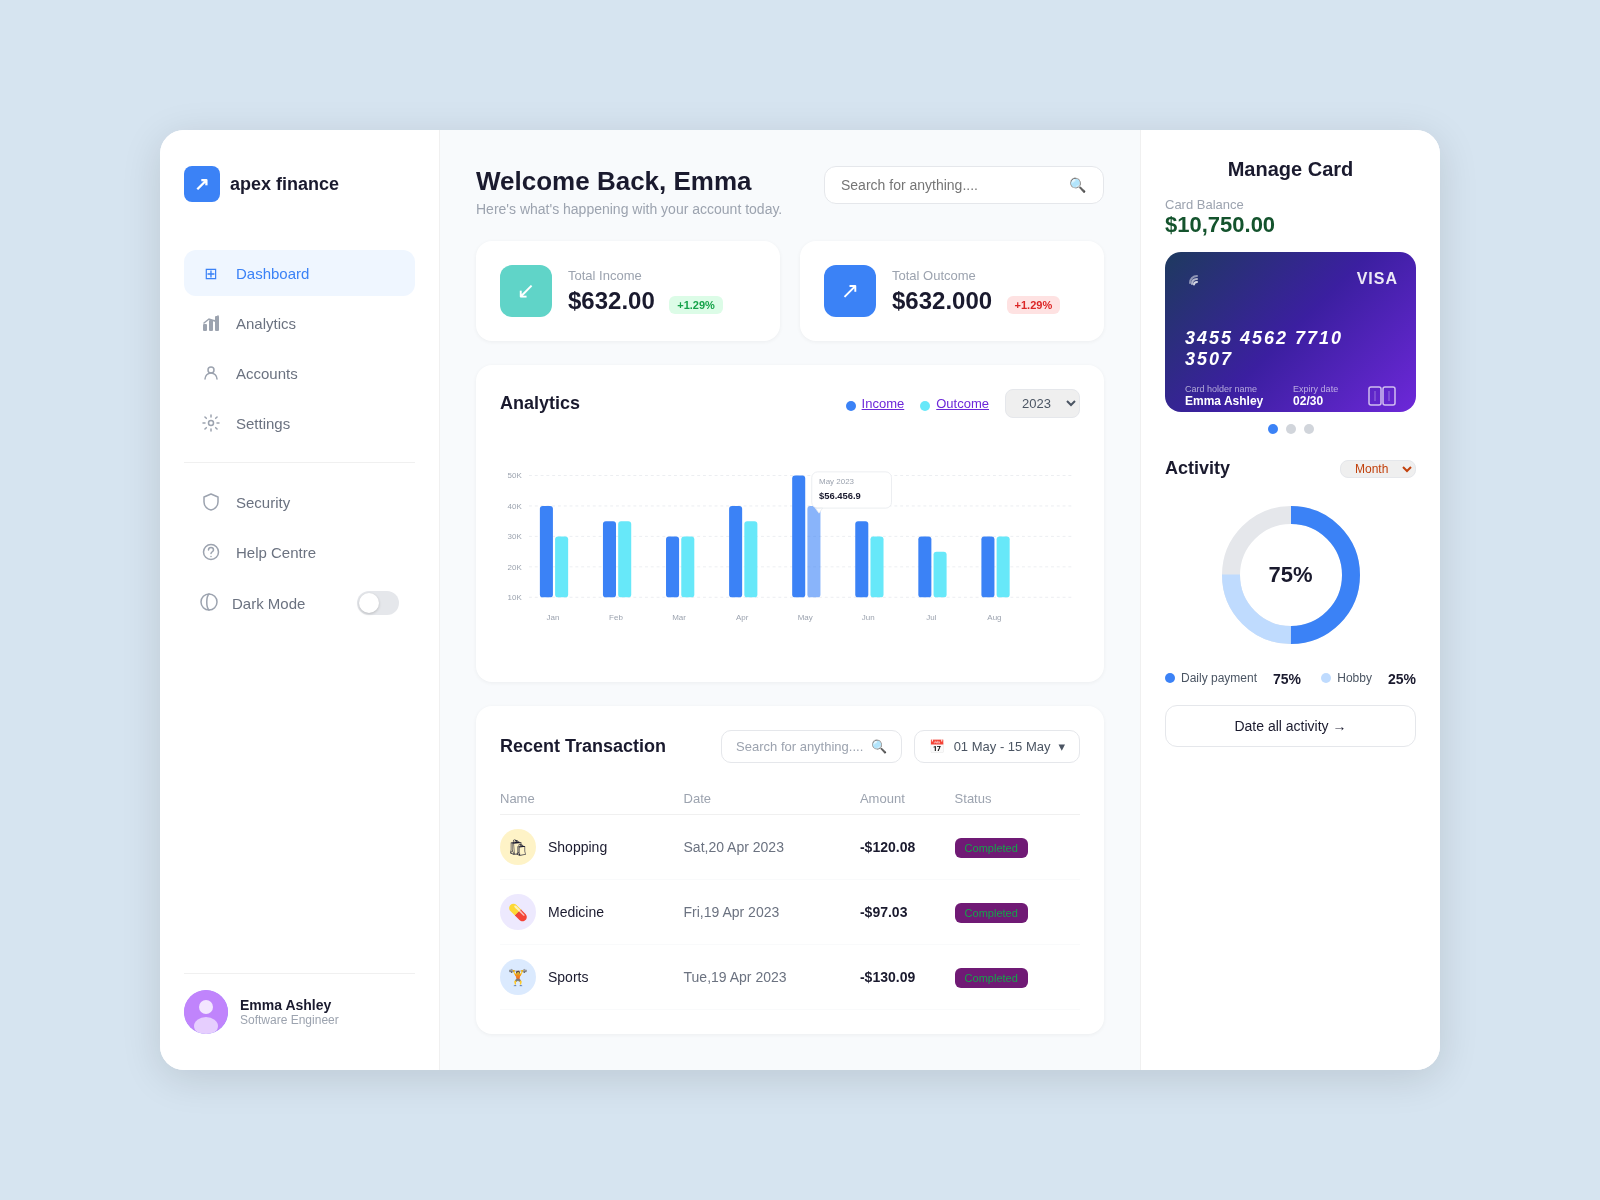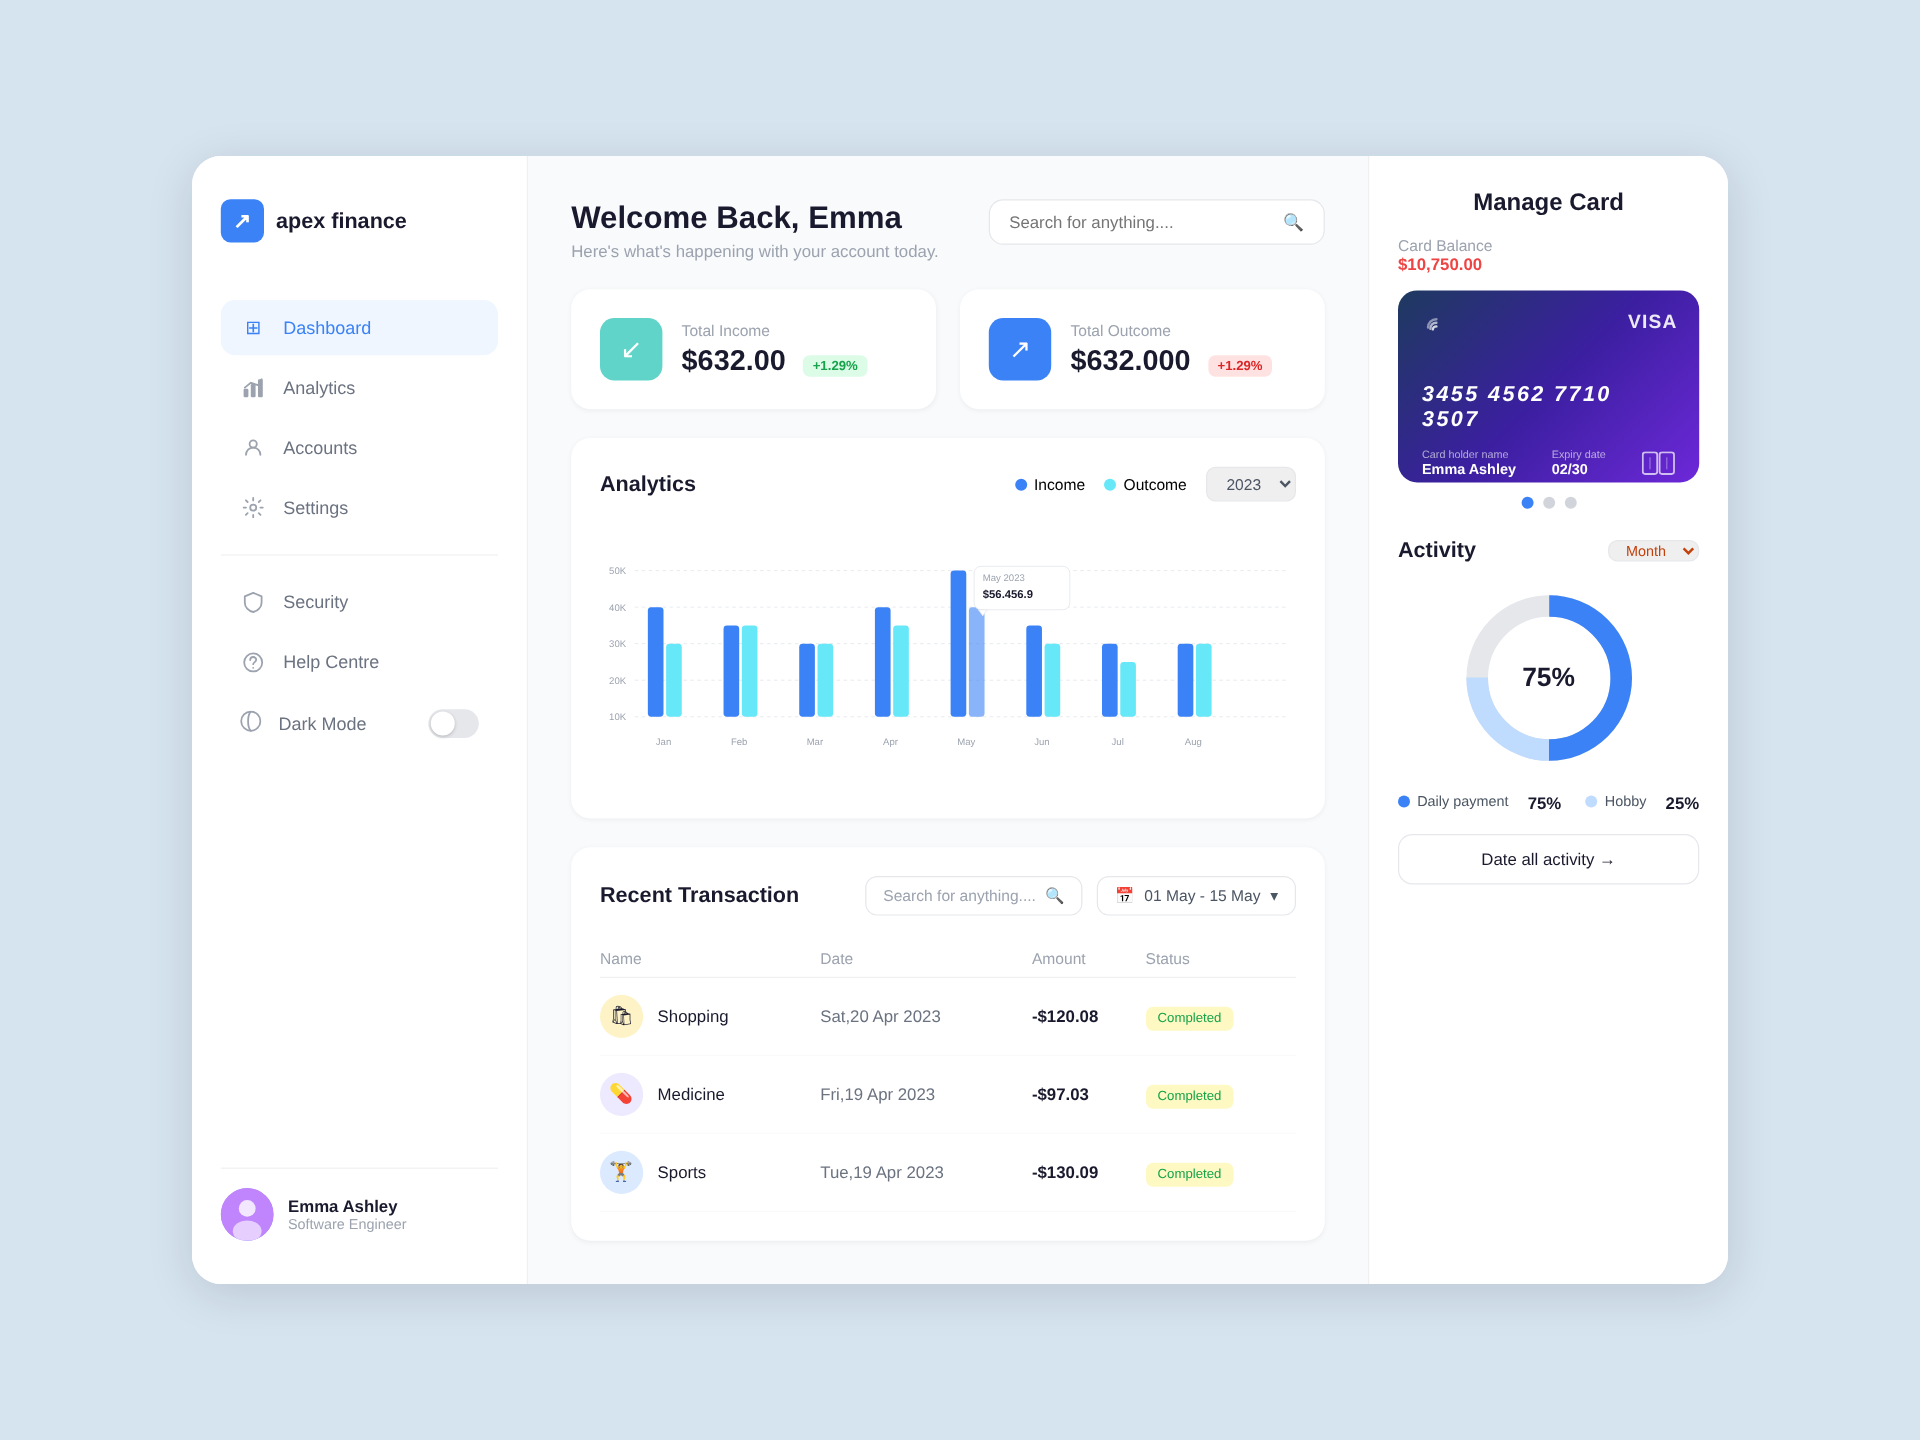--- a/index.html
+++ b/index.html
@@ -226,21 +226,21 @@
       box-shadow: 0 1px 4px rgba(0,0,0,0.05);
     }
     .analytics-header {
       display: flex;
       align-items: center;
       justify-content: space-between;
       margin-bottom: 20px;
     }
     .analytics-title { font-size: 18px; font-weight: 700; color: #1a1a2e; }
     .legend { display: flex; align-items: center; gap: 16px; }
-    .legend-item { display: flex; align-items: center; gap: 6px; font-size: 13px; color: #000000; }
+    .legend-item { display: flex; align-items: flex-end; gap: 6px; font-size: 13px; color: #6d28d9; text-decoration: underline; }
     .legend-dot { width: 10px; height: 10px; border-radius: 50%; }
     .legend-dot.income { background: #3b82f6; }
     .legend-dot.outcome { background: #67e8f9; }
     .year-select {
       border: 1px solid #e5e7eb;
       border-radius: 8px;
       padding: 5px 12px;
       font-size: 13px;
       color: #4b5563;
       cursor: pointer;
@@ -306,42 +306,42 @@
       justify-content: center;
       font-size: 16px;
     }
     .tx-icon.shopping { background: #fef3c7; }
     .tx-icon.medicine { background: #ede9fe; }
     .tx-icon.sports { background: #dbeafe; }
     .status-badge {
       font-size: 11px;
       padding: 4px 10px;
       border-radius: 6px;
-      background: #fef9c3;
+      background: #701a75;
       color: #16a34a;
       font-weight: 500;
     }
 
     
     .right-panel {
       width: 300px;
       min-width: 300px;
       background: #fff;
       padding: 28px 24px;
       border-left: 1px solid #f0f0f0;
       display: flex;
       flex-direction: column;
       gap: 24px;
     }
 
     
     .manage-card-section {}
     .manage-card-title { font-size: 20px; font-weight: 700; color: #1a1a2e; text-align: center; margin-bottom: 16px; }
     .card-balance-label { font-size: 13px; color: #9ca3af; }
-    .card-balance-value { font-size: 14px; font-weight: 700; color: #ef4444; margin-bottom: 14px; }
+    .card-balance-value { font-size: 22px; font-weight: 700; color: #14532d; margin-bottom: 14px; }
     .credit-card {
       width: 100%;
       height: 160px;
       background: linear-gradient(135deg, #1e3a5f 0%, #3b1fa0 50%, #6d28d9 100%);
       border-radius: 16px;
       padding: 20px;
       color: #fff;
       position: relative;
       overflow: hidden;
     }

